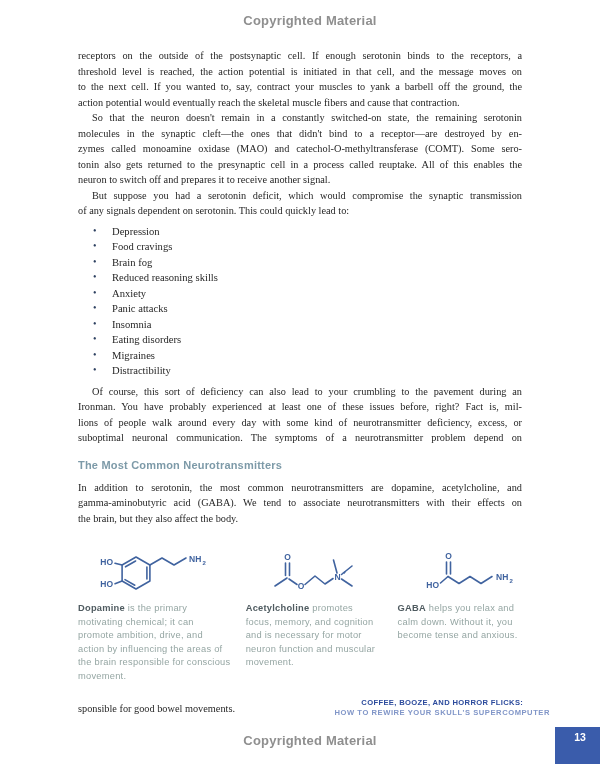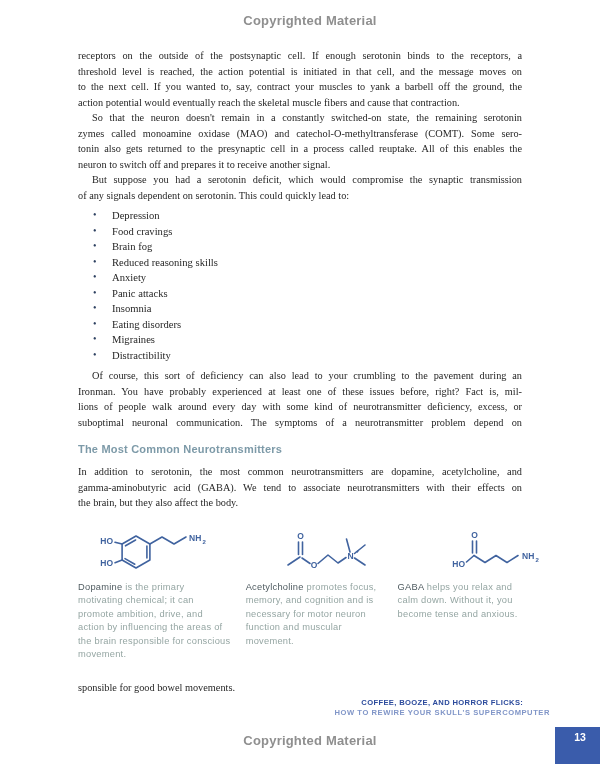--- a/index.html
+++ b/index.html
@@ -32,41 +32,41 @@
   }
   ul.symptoms .dot {
     position:absolute; left:-19px; top:-1px; color:var(--c-bullet); font-size:10px;
   }
 
   .heading {
     font-family:"Liberation Sans", sans-serif; font-size:11px; font-weight:700;
     color:var(--c-heading); letter-spacing:0.2px; margin:13px 0 9px 0;
   }
 
-  .mol-row { display:flex; margin-top:13px; align-items:flex-start;gap:13px; }
+  .mol-row { display:flex; margin-top:19px; align-items:flex-start; }
   .cap-row { display:flex; margin-top:5px; }
   .col-1 { width:162px; margin-right:15px; }
   .col-2 { width:140px; margin-right:20px; }
   .col-3 { width:132px; }
 
   .mol svg { display:block; }
   .mol path, .mol line, .mol polyline, .mol polygon {
     fill:none; stroke:var(--c-molecule); stroke-width:1.6; stroke-linecap:round; stroke-linejoin:round;
   }
   .mol text {
     font-family:"Liberation Sans", sans-serif; font-weight:700; font-size:8.5px;
     fill:var(--c-molecule); stroke:none;
   }
   .mol text.sub { font-size:6px; }
 
   .caption {
     font-family:"Liberation Sans", sans-serif; font-size:9.3px; line-height:13.5px;
     letter-spacing:0.25px; color:var(--c-caption);
   }
-  .caption b { color:var(--c-caption_lead); font-weight:400; }
+  .caption b { color:var(--c-caption_lead); font-weight:700; }
 
   .p6 { margin-top:18px; }
 
   .footer-title {
     position:absolute; right:50px; top:698px; text-align:center; z-index:2;
     font-family:"Liberation Sans", sans-serif; font-weight:700; font-size:7.6px;
   }
   .ft1 { color:var(--c-footer_title); letter-spacing:0.35px; }
   .ft2 { color:var(--c-footer_sub); letter-spacing:0.55px; margin-top:1px; }
 
@@ -89,20 +89,21 @@
   <div class="content">
 
     <div class="para">
         <div class="line">receptors on the outside of the postsynaptic cell. If enough serotonin binds to the receptors, a</div>
         <div class="line">threshold level is reached, the action potential is initiated in that cell, and the message moves on</div>
         <div class="line">to the next cell. If you wanted to, say, contract your muscles to yank a barbell off the ground, the</div>
         <div class="line last">action potential would eventually reach the skeletal muscle fibers and cause that contraction.</div>
       </div>
     <div class="para">
         <div class="line first-indent">So that the neuron doesn't remain in a constantly switched-on state, the remaining serotonin</div>
+        <div class="line">molecules in the synaptic cleft—the ones that didn't bind to a receptor—are destroyed by en-</div>
         <div class="line">zymes called monoamine oxidase (MAO) and catechol-O-methyltransferase (COMT). Some sero-</div>
         <div class="line">tonin also gets returned to the presynaptic cell in a process called reuptake. All of this enables the</div>
         <div class="line last">neuron to switch off and prepares it to receive another signal.</div>
       </div>
     <div class="para">
         <div class="line first-indent">But suppose you had a serotonin deficit, which would compromise the synaptic transmission</div>
         <div class="line last">of any signals dependent on serotonin. This could quickly lead to:</div>
       </div>
 
     <ul class="symptoms">

